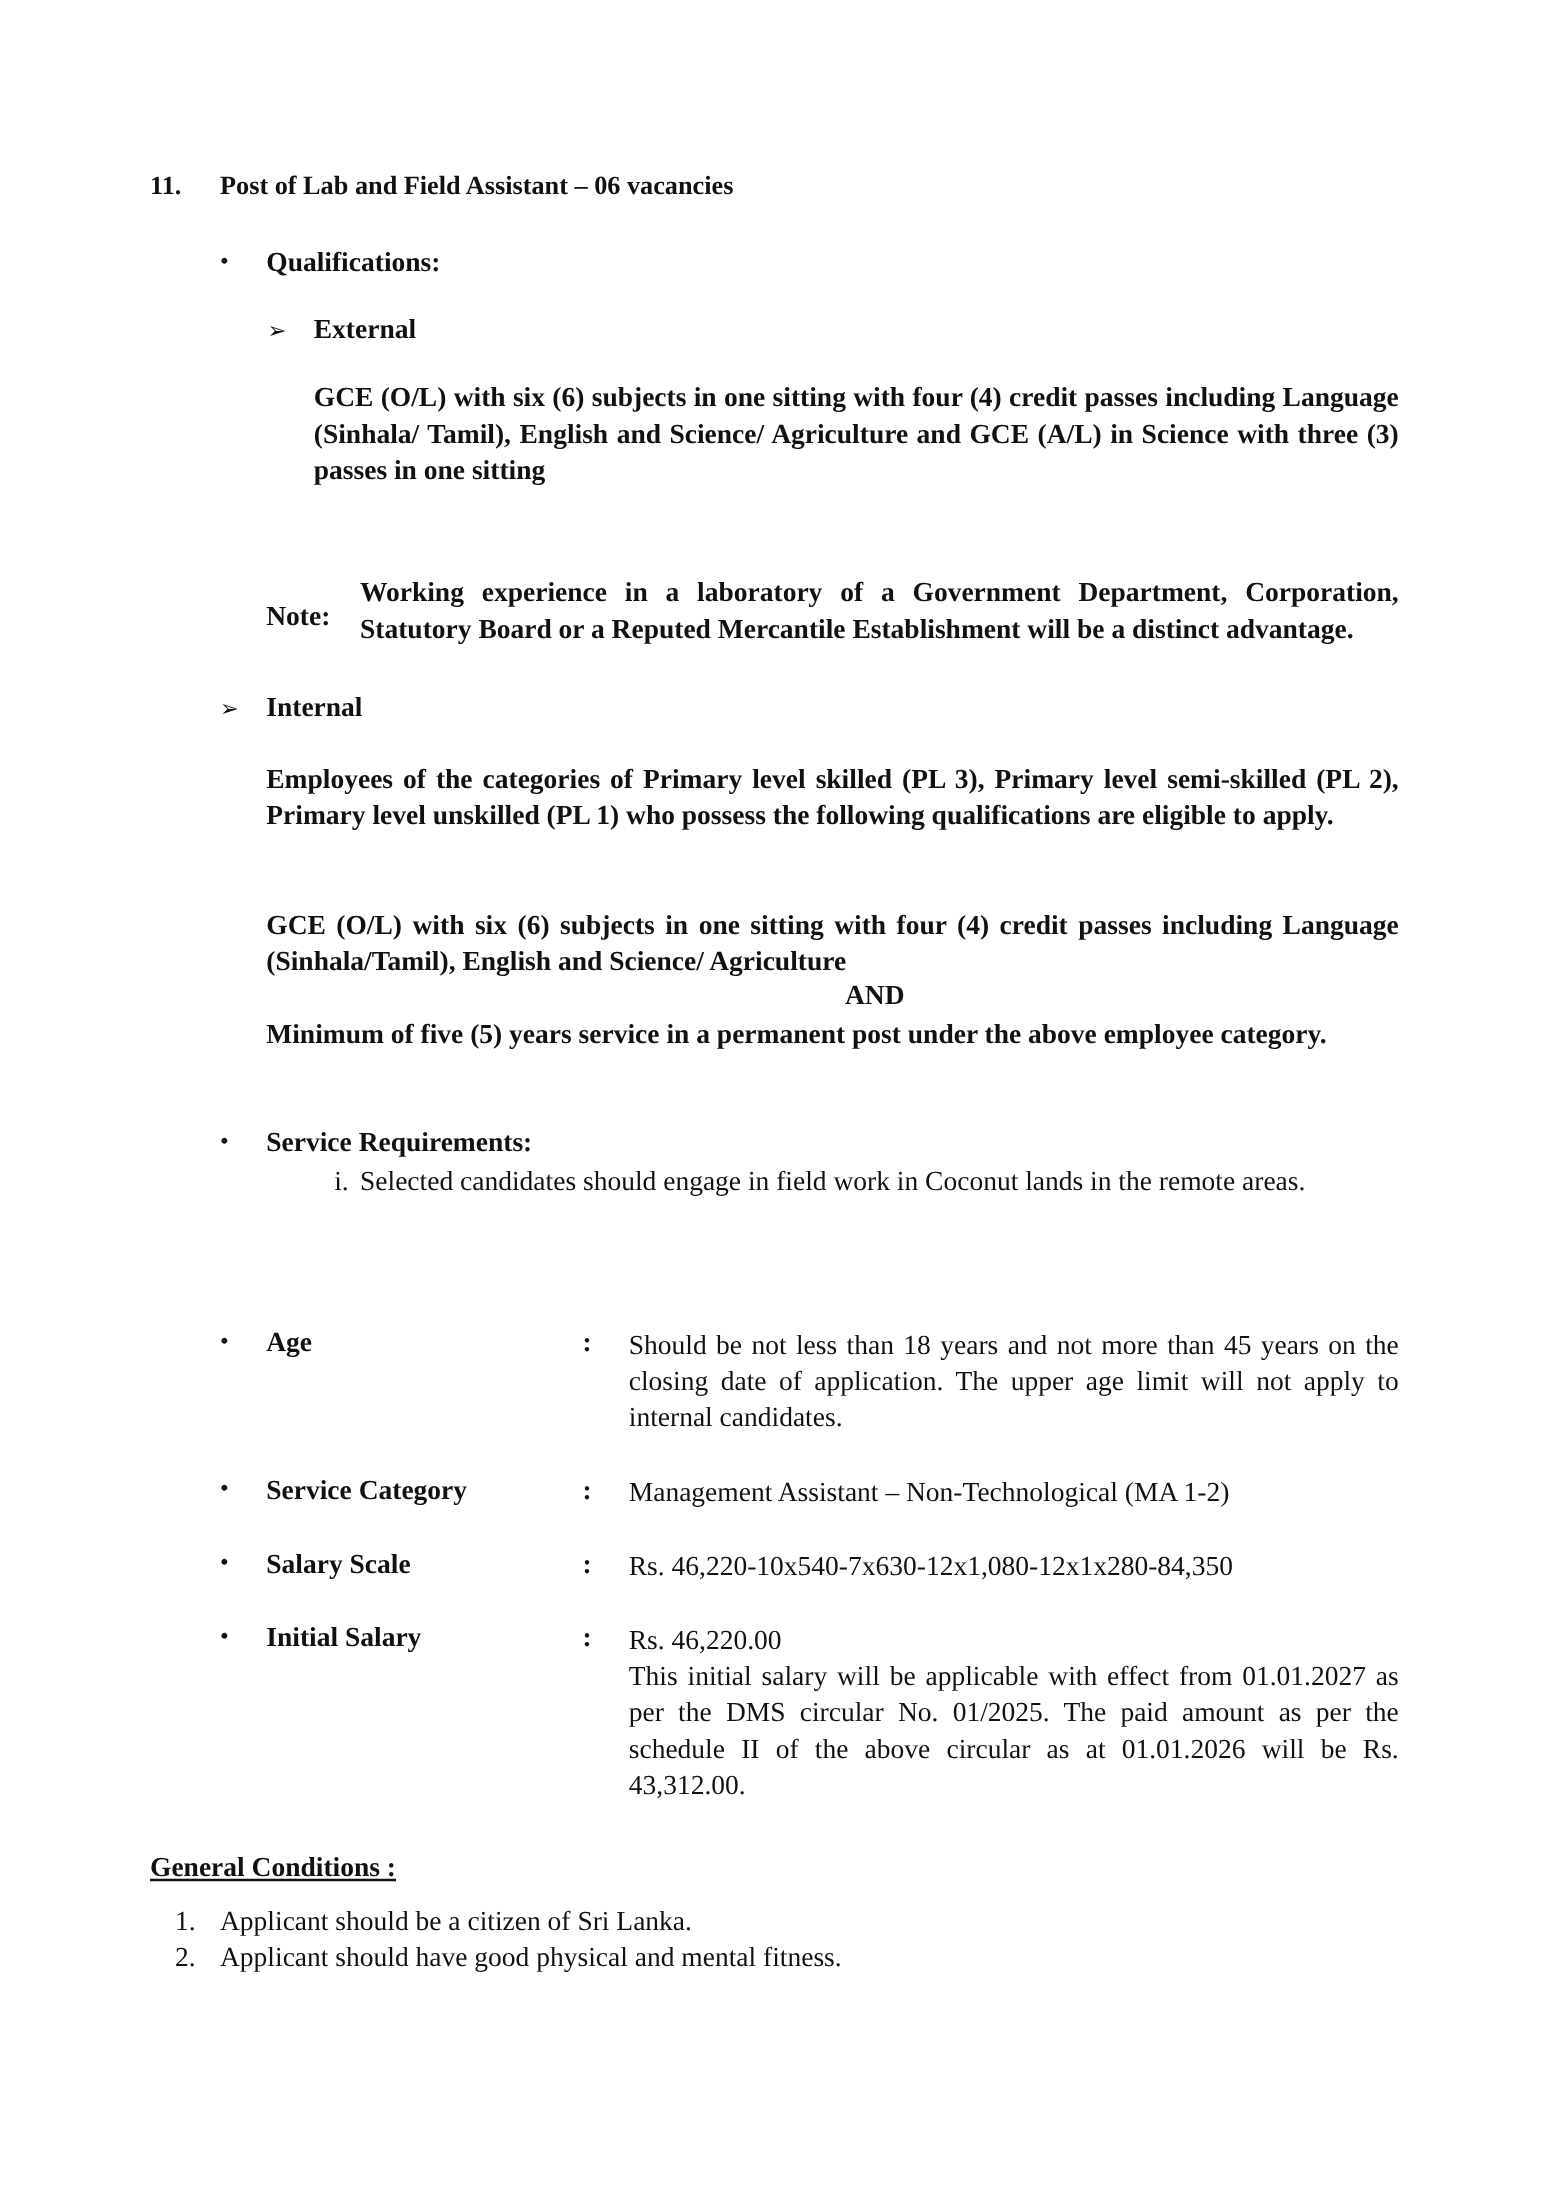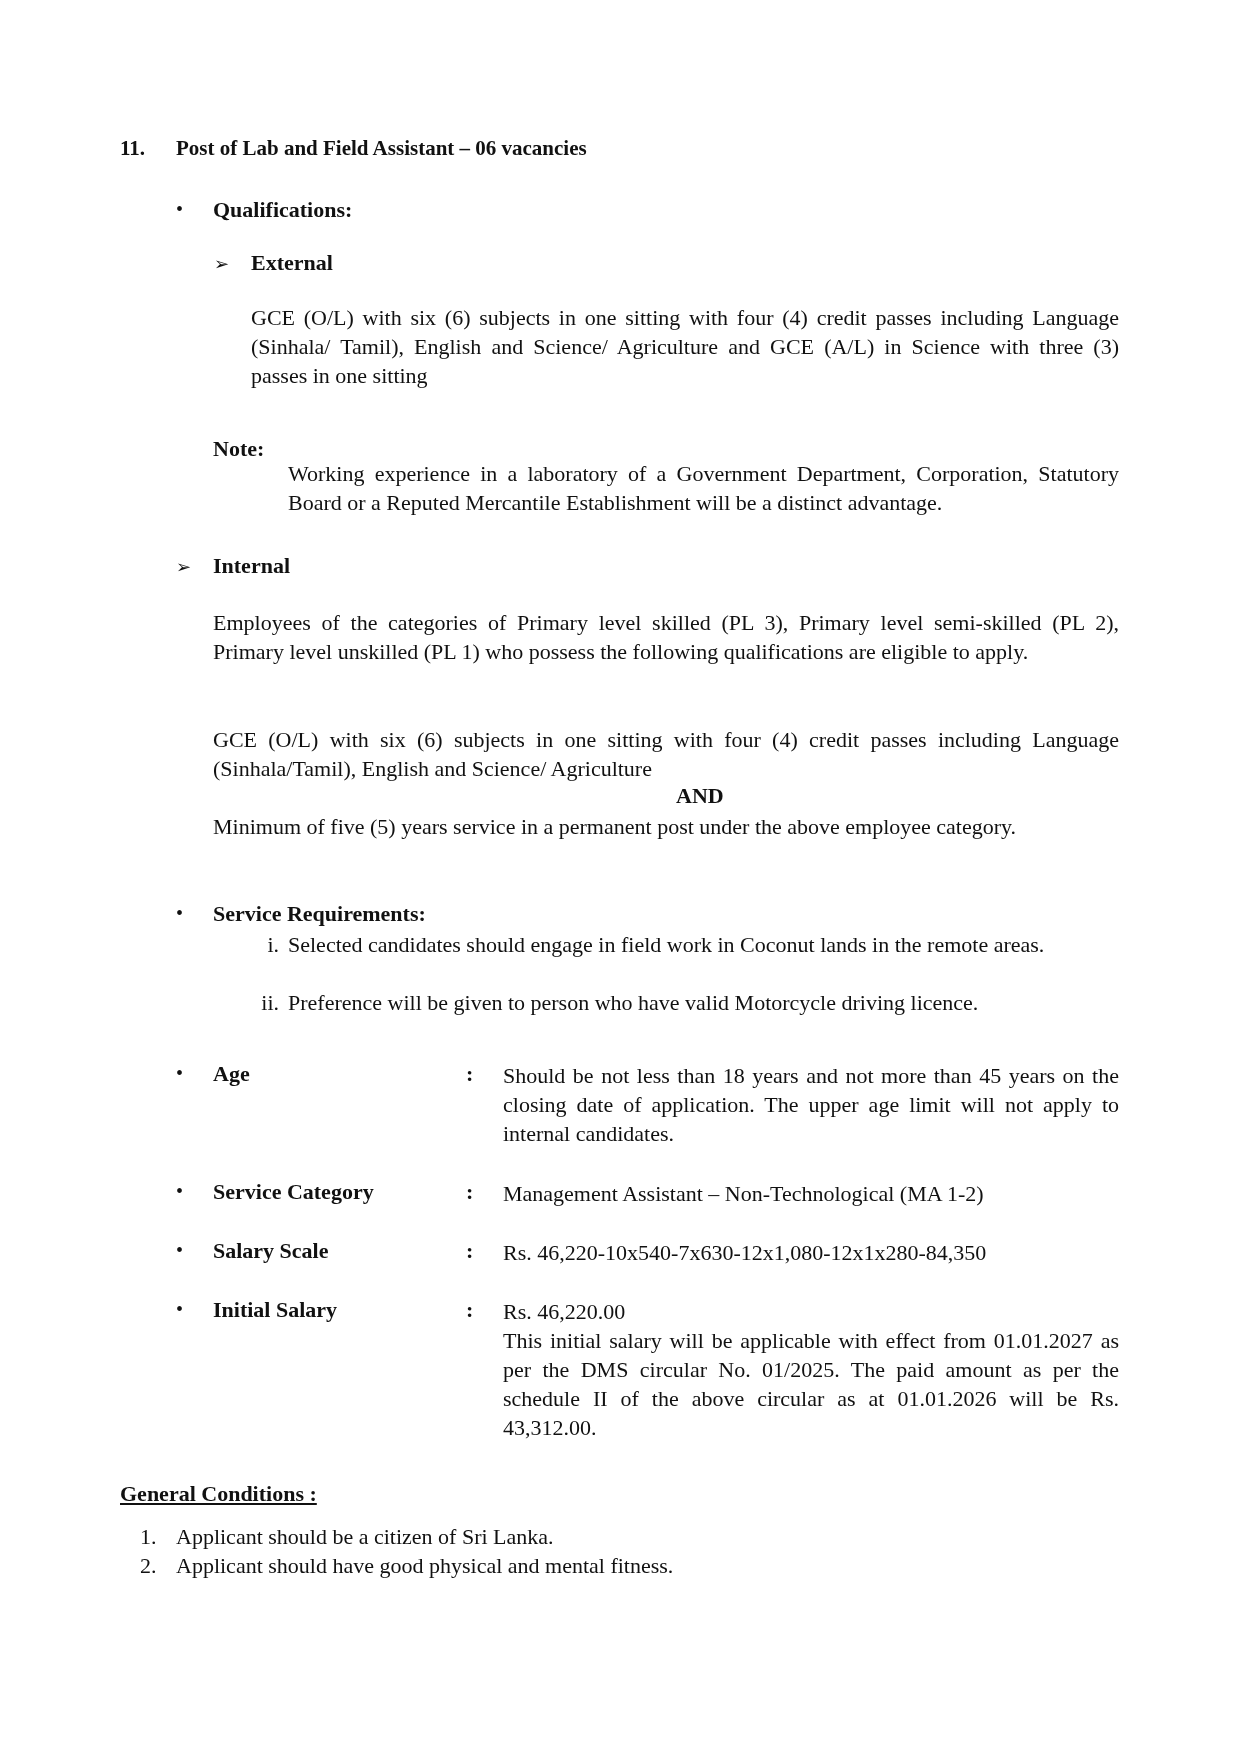--- a/index.html
+++ b/index.html
@@ -10,22 +10,22 @@
       font-size: 22px;
     }
     .abs { position: absolute; }
     .bold { font-weight: bold; }
     .line { line-height: 29px; }
     .just { text-align: justify; text-align-last: left; }
     .title { left: 120px; top: 136px; font-size: 21px; font-weight: bold; white-space: nowrap; }
     .title .num { display: inline-block; width: 56px; }
     .bullet { position: absolute; font-size: 20px; }
     .arrow { position: absolute; font-size: 18px; }
-    .para { position: absolute; }
-    .note-label { position: absolute; font-weight: bold; }
+    .para { position: absolute; font-weight: bold; }
+    .note-label { position: absolute; font-weight: bold; margin-top: 44px; }
     .field-label { position: absolute; font-weight: bold; }
     .colon { position: absolute; font-weight: bold; }
     .value { position: absolute; }
     .underline { text-decoration: underline; }
     ol.gen { position: absolute; left: 140px; top: 1522px; margin: 0; padding: 0; list-style: none; }
     ol.gen li { line-height: 29px; white-space: nowrap; }
     ol.gen li .n { display: inline-block; width: 36px; }
   </style>
 </head>
 <body>
@@ -51,24 +51,20 @@
 <div class="abs bold" style="left:676px; top:783px;">AND</div>
 <div class="para line just" style="left:213px; top:812px; width:906px;">Minimum of five (5) years service in a permanent post under the above employee category.</div>
 
 <span class="bullet" style="left:176px; top:902px;">•</span>
 <div class="abs bold" style="left:213px; top:901px;">Service Requirements:</div>
 <div class="abs" style="left:213px; top:930px; width:906px;">
   <div style="position:relative; height:58px;">
     <span class="abs line" style="left:36px; top:0; width:30px; text-align:right;">i.</span>
     <span class="abs line just" style="left:75px; top:0; width:831px;">Selected candidates should engage in field work in Coconut lands in the remote areas.</span>
   </div>
-  <div style="position:relative; height:29px;">
-    <span class="abs line" style="left:36px; top:0; width:30px; text-align:right;">ii.</span>
-    <span class="abs line" style="left:75px; top:0; width:850px; white-space:nowrap;">Preference will be given to person who have valid Motorcycle driving licence.</span>
-  </div>
 </div>
 
 <span class="bullet" style="left:176px; top:1062px;">•</span>
 <div class="field-label" style="left:213px; top:1061px;">Age</div>
 <div class="colon" style="left:466px; top:1061px;">:</div>
 <div class="value line just" style="left:503px; top:1061px; width:616px;">Should be not less than 18 years and not more than 45 years on the closing date of application. The upper age limit will not apply to internal candidates.</div>
 
 <span class="bullet" style="left:176px; top:1180px;">•</span>
 <div class="field-label" style="left:213px; top:1179px;">Service Category</div>
 <div class="colon" style="left:466px; top:1179px;">:</div>

